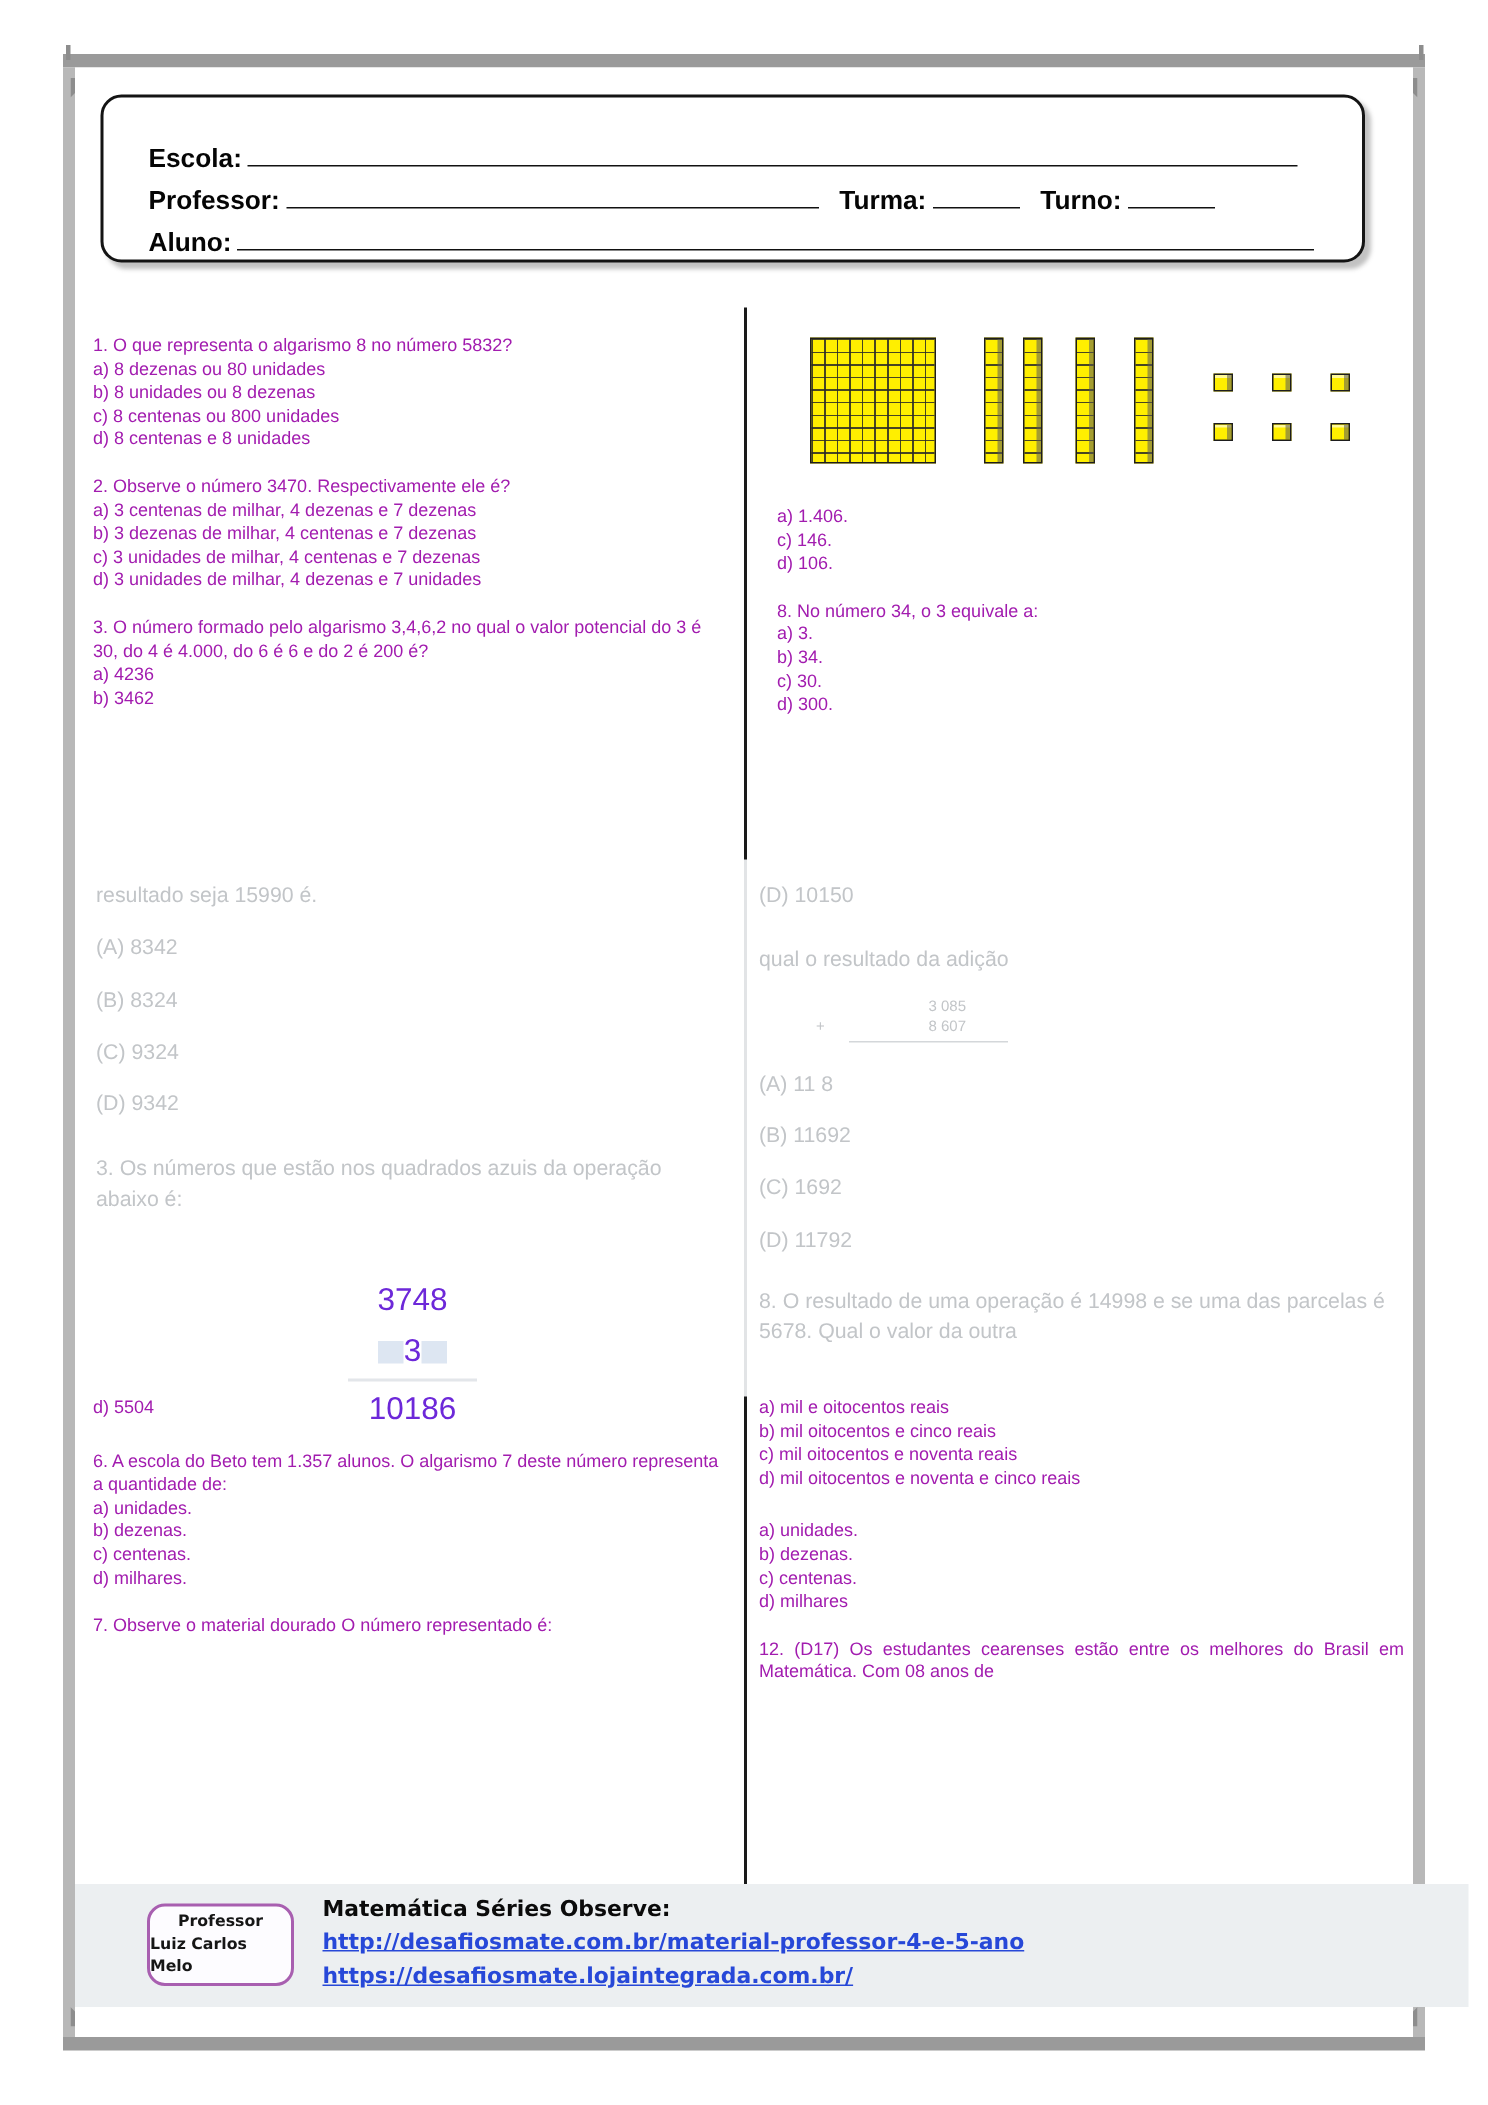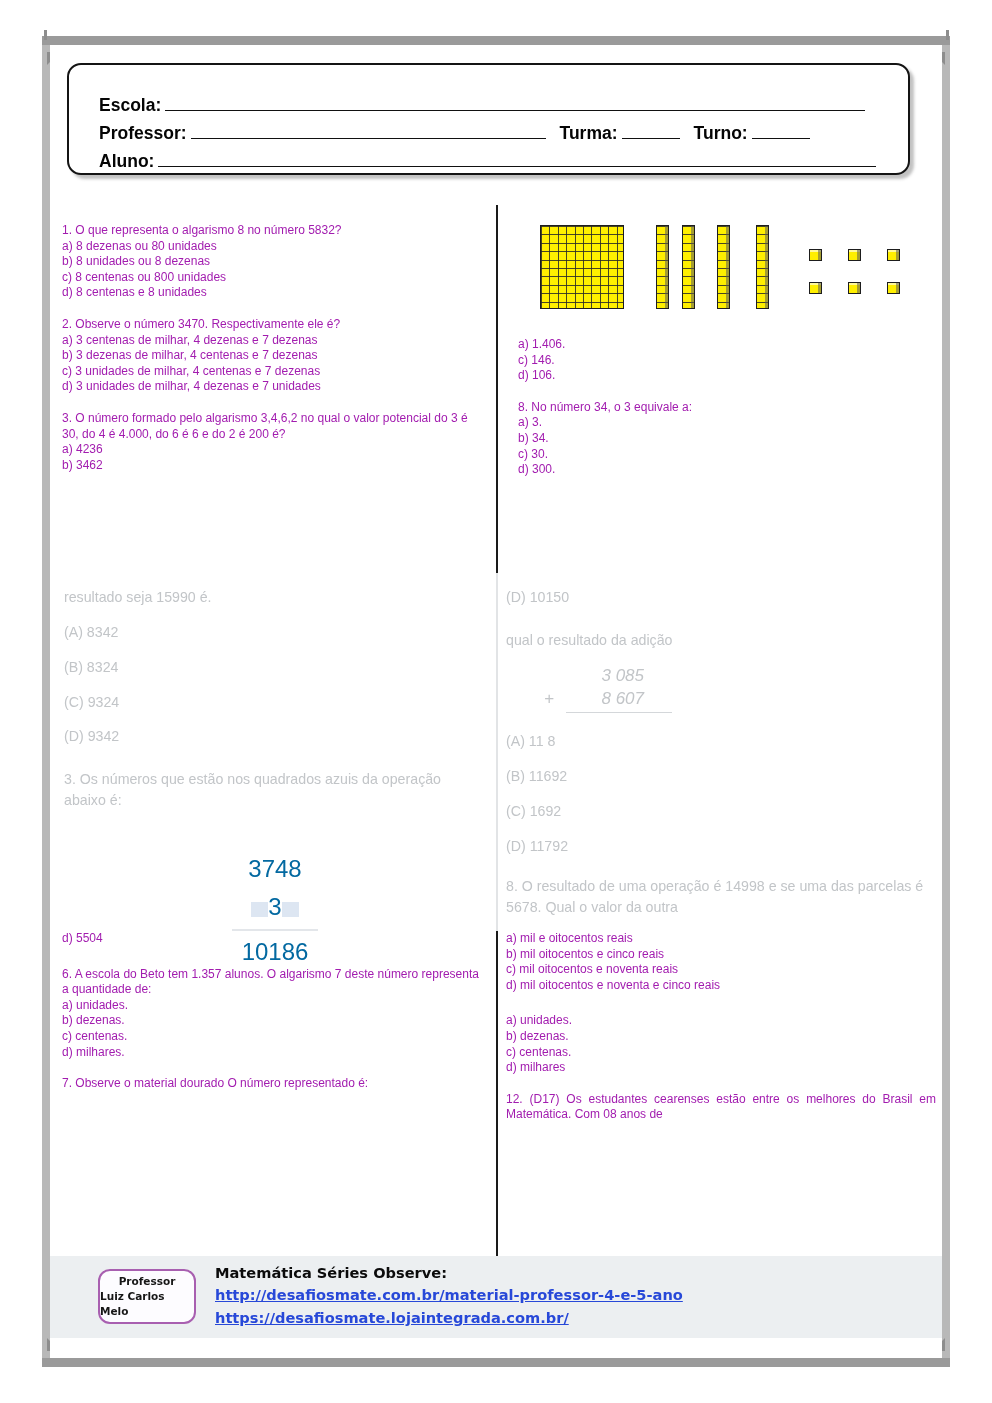--- a/index.html
+++ b/index.html
@@ -139,34 +139,33 @@
 
   
   .faded { color: #c2c5c8; }
   .faded-col {
     position: absolute;
     font-size: 14.2px;
     line-height: 1.45;
   }
   .sum-box {
     margin: 4px 0 0 38px;
-    font-size: 17px;
+    font-size: 10px;
     color: #c2c5c8;
     line-height: 1.35;
-    font-style: italic;
   }
   .sum-row { display: flex; }
   .sum-op { width: 22px; }
   .sum-num { width: 78px; text-align: right; }
   .sum-rule { border-top: 1.5px solid #d4d7da; width: 106px; margin-left: 22px; margin-top: 2px; }
 
   .op-vert {
     position: absolute;
-    font-size: 24px;
-    color: #0369a1;
+    font-size: 21px;
+    color: #6d28d9;
     line-height: 1.6;
     text-align: center;
   }
   .op-blue {
     display: inline-block;
     width: 17px; height: 15px;
     background: #dde6f2;
     vertical-align: -2px;
   }
   .op-line { border-top: 2px solid #e3e6ea; width: 86px; margin: 2px auto; }
@@ -211,20 +210,21 @@
     letter-spacing: -1px;
     transform: scaleX(.92);
   }
 
   
   .footer {
     position: absolute;
     left: 0; top: 1211px;
     width: 892px; height: 82px;
     background: #eceff1;
+    padding-left: 37px;
   }
   .logo-box {
     position: absolute;
     left: 48px; top: 13px;
     width: 98px; height: 55px;
     border: 2.4px solid #a85fb0;
     border-radius: 12px;
     background: #fdfcff;
     display: flex; flex-direction: column;
     align-items: center; justify-content: center;

